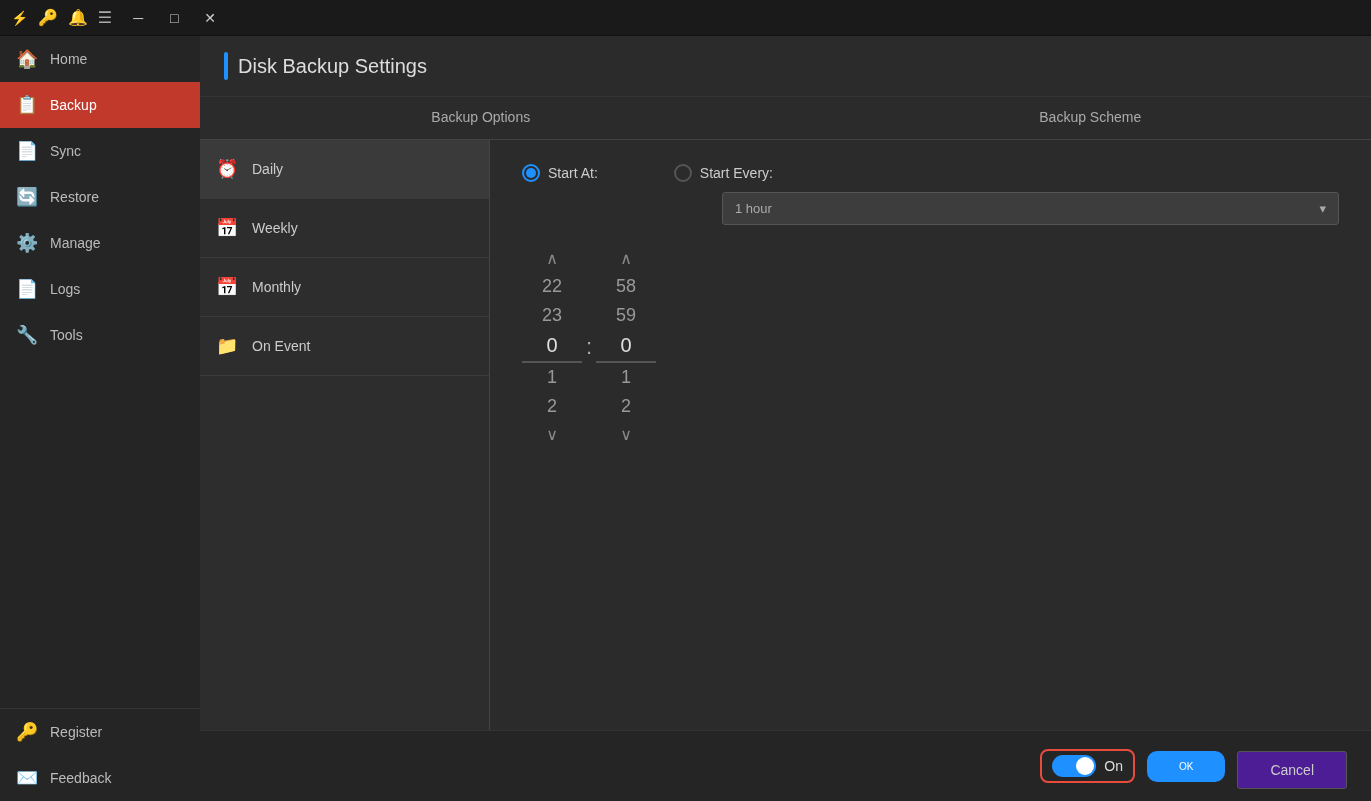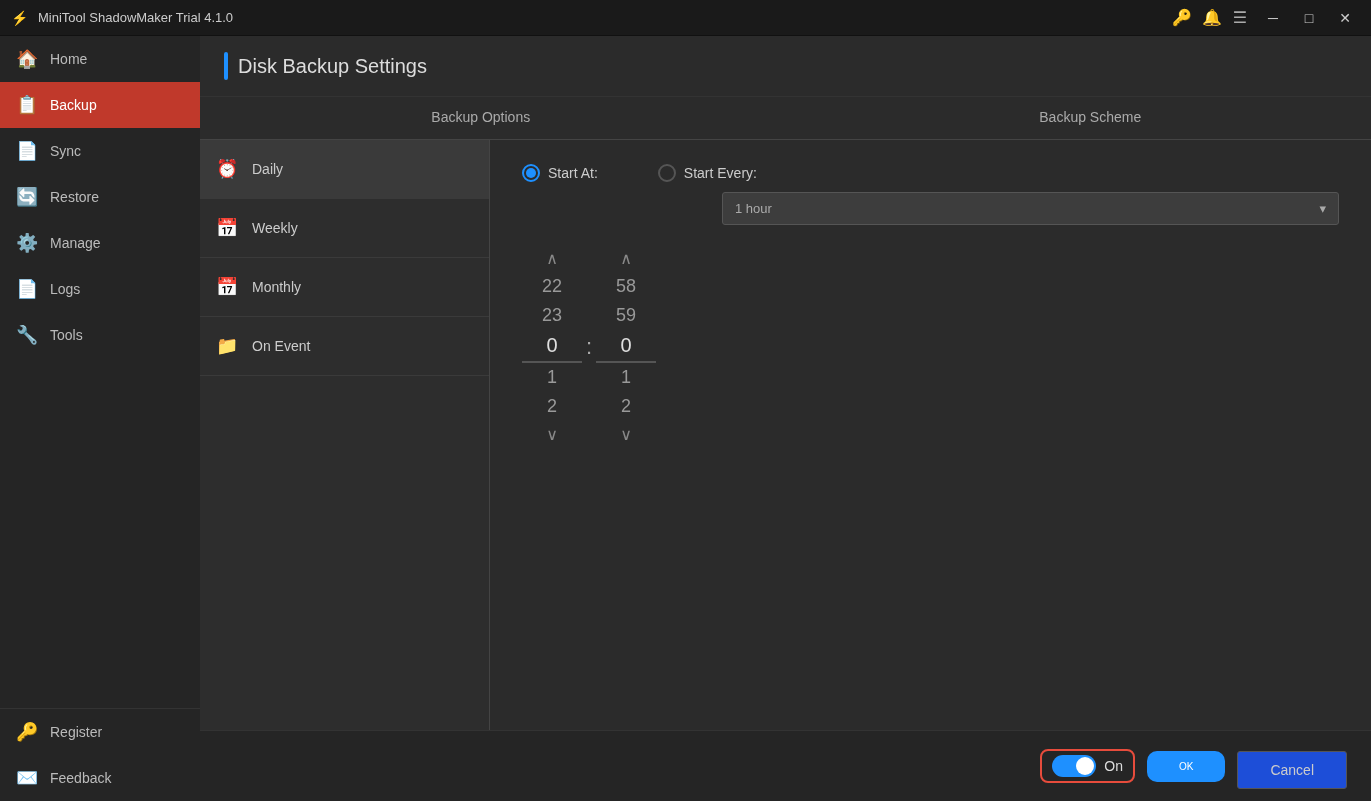--- a/index.html
+++ b/index.html
@@ -191,21 +191,21 @@
     .settings-panel {
       flex: 1;
       padding: 24px 32px;
       overflow-y: auto;
     }
 
     
     .radio-row {
       display: flex;
       align-items: flex-end;
-      gap: 60px;
+      gap: 76px;
       margin-bottom: 20px;
     }
     .radio-option {
       display: flex;
       align-items: center;
       gap: 8px;
       font-size: 14px;
       color: #ccc;
       cursor: pointer;
     }
@@ -334,41 +334,40 @@
     .btn-ok {
       background: #1e90ff;
       color: #fff;
       border: none;
       padding: 10px 32px;
       font-size: 10px;
       border-radius: 10px;
       cursor: pointer;
     }
     .btn-cancel {
-      background: #1d4ed8;
+      background: #4c1d95;
       color: #ccc;
       border: 1px solid #555;
       padding: 10px 32px;
       font-size: 14px;
       border-radius: 3px;
       cursor: pointer;
       margin-top: 8px;
     }
 
     
     .settings-panel::-webkit-scrollbar { width: 8px; }
     .settings-panel::-webkit-scrollbar-track { background: #2b2b2b; }
     .settings-panel::-webkit-scrollbar-thumb { background: #555; border-radius: 4px; }
   </style>
 </head>
 <body>
 
 <div class="title-bar">
   <div class="title-bar-icon">⚡</div>
-  <span class="title-bar-text">MiniTool ShadowMaker Trial 4.1.0</span>
   <div class="title-bar-icons-right">
     <span>🔑</span>
     <span>🔔</span>
     <span>☰</span>
   </div>
   <div class="title-bar-controls">
     <button class="title-bar-btn">─</button>
     <button class="title-bar-btn">□</button>
     <button class="title-bar-btn close">✕</button>
   </div>

